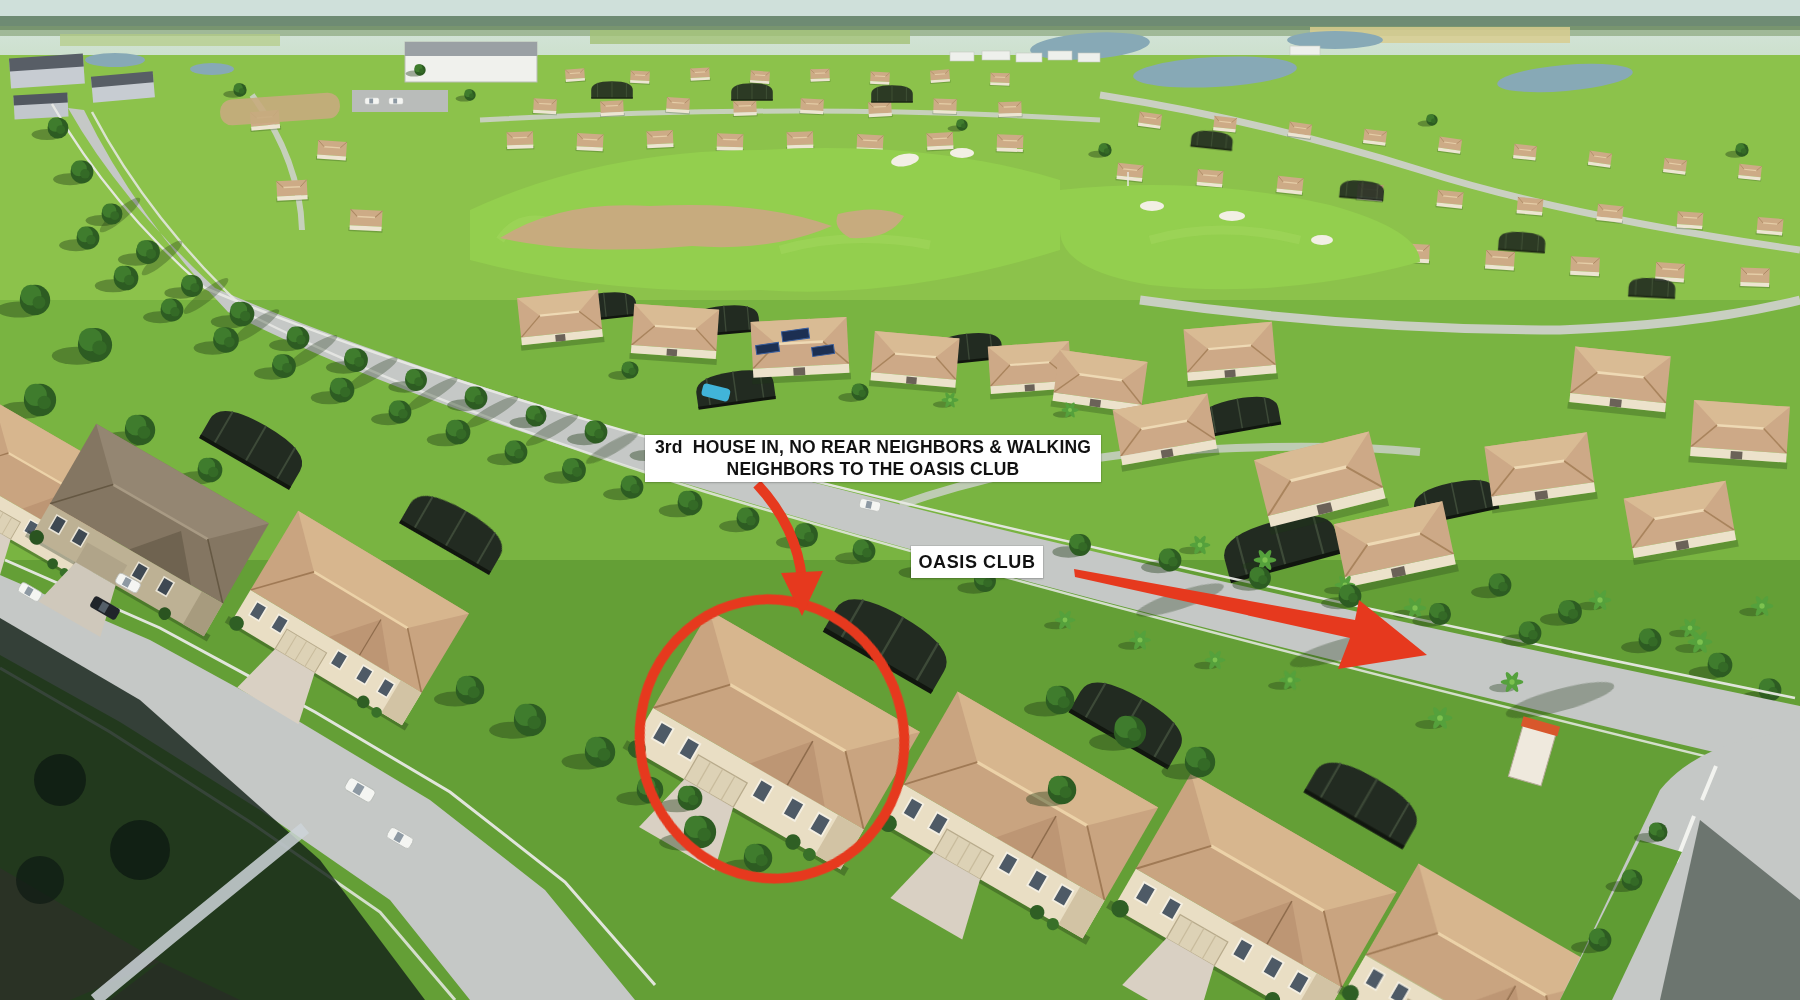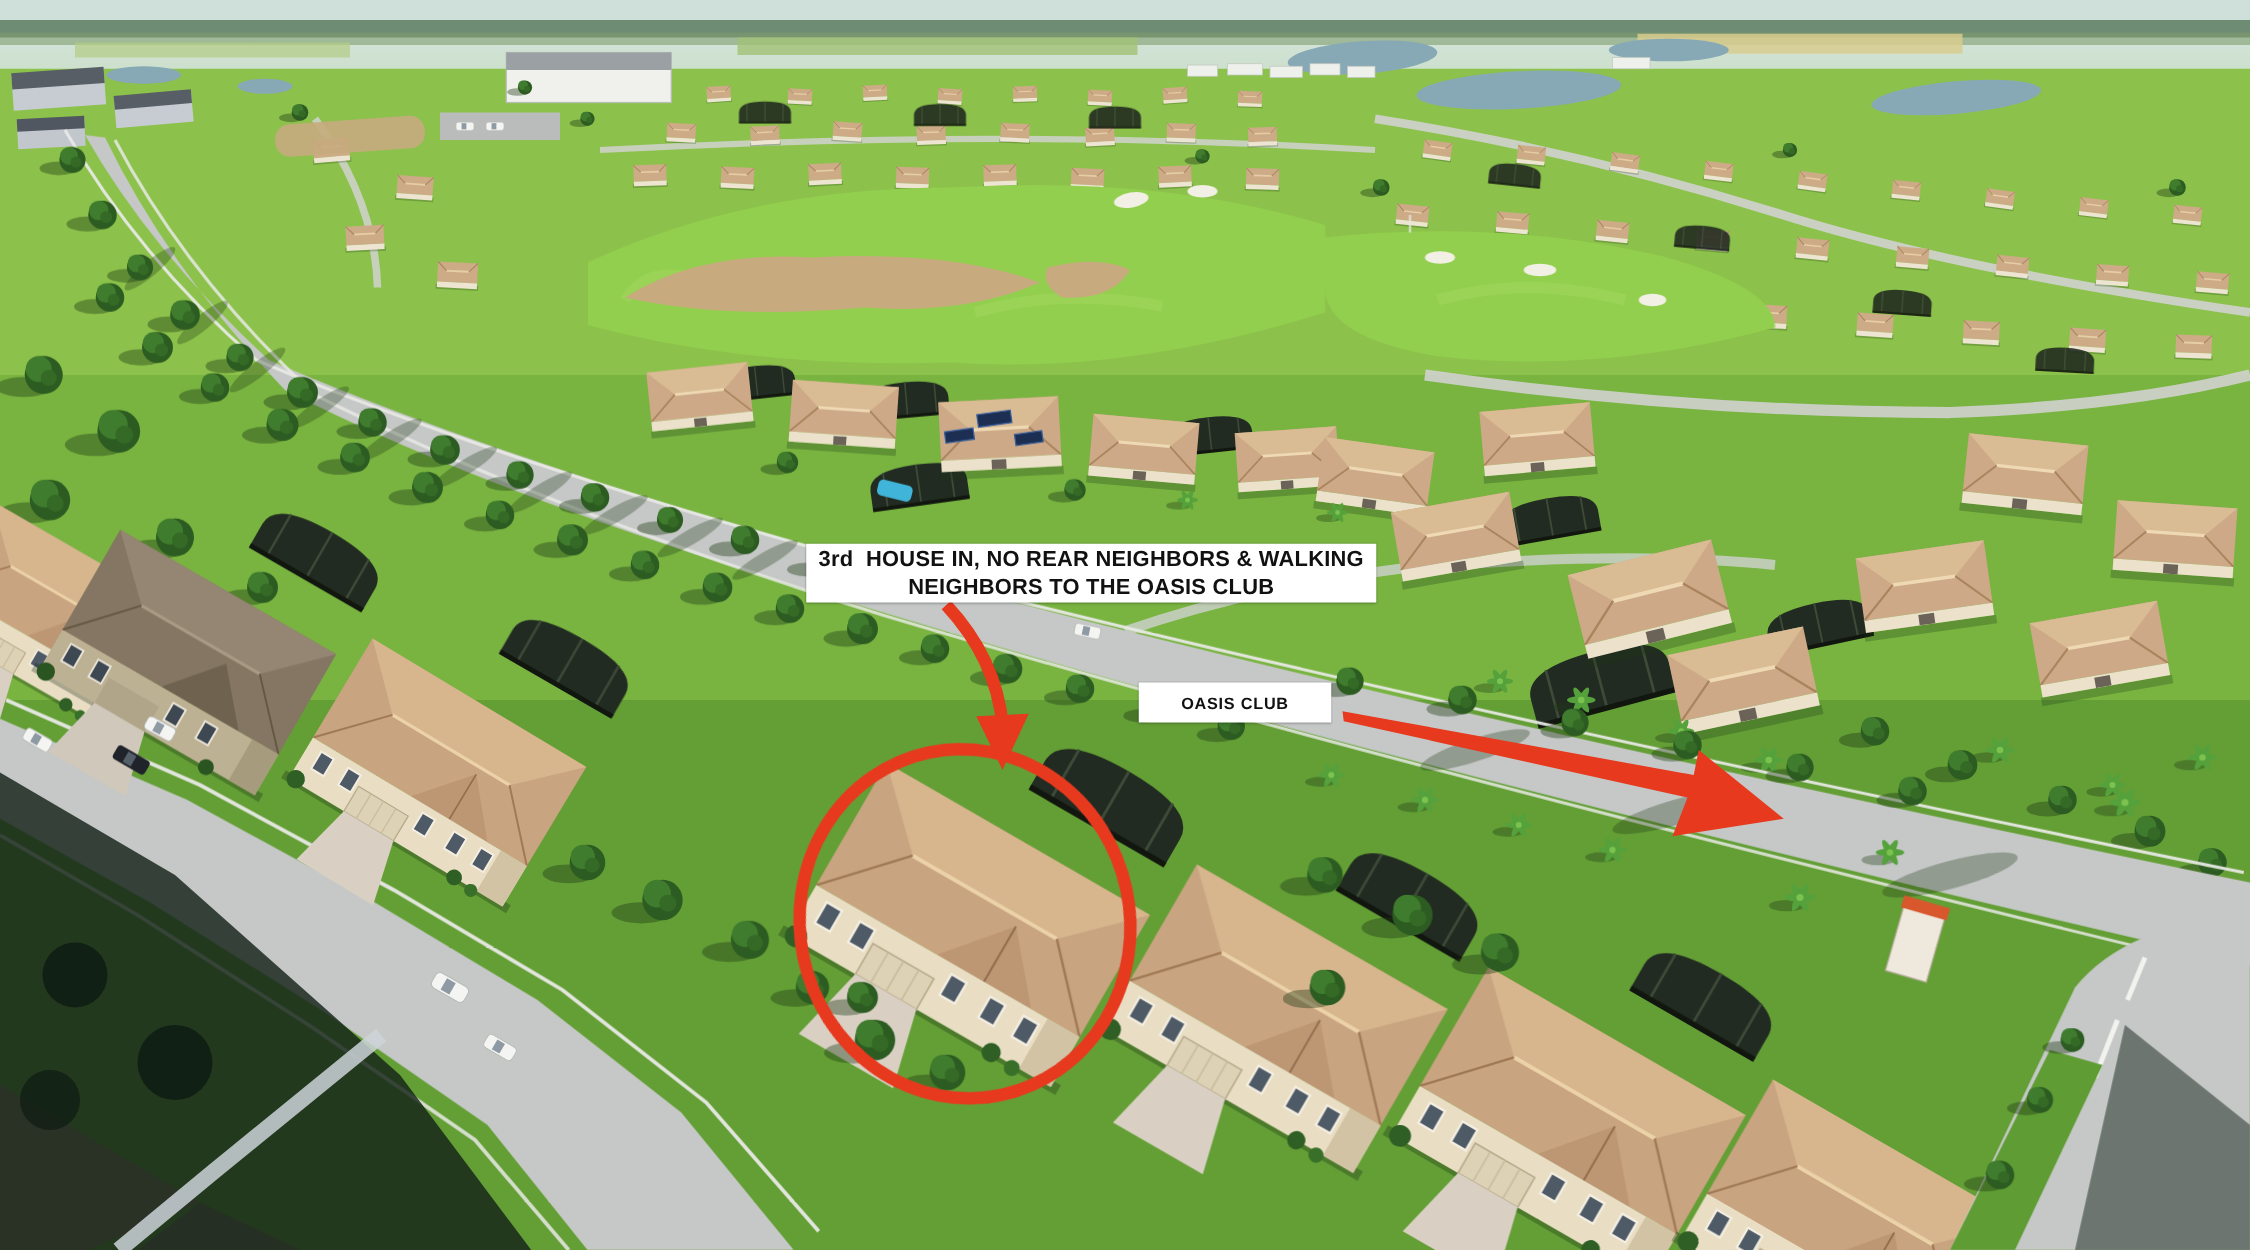--- a/index.html
+++ b/index.html
@@ -22,21 +22,21 @@
     font-family:"Liberation Sans","DejaVu Sans",sans-serif;
   }
   .scene{position:absolute;left:0;top:0;width:1800px;height:1000px;display:block;}
   .annot-label{
     position:absolute;display:flex;flex-direction:column;justify-content:center;
     background:var(--label-bg);color:var(--label-ink);font-weight:bold;text-align:center;
     box-shadow:0 0 0 1px rgba(0,0,0,0.07),0 1px 2px rgba(0,0,0,0.18);
     box-sizing:border-box;white-space:pre;
   }
   .callout{left:645px;top:435px;width:456px;height:47px;font-size:17.5px;line-height:21.5px;letter-spacing:0.2px;}
-  .road-label{left:911px;top:546px;width:154px;height:32px;font-size:13px;letter-spacing:0.6px;}
+  .road-label{left:911px;top:546px;width:132px;height:32px;font-size:18px;letter-spacing:0.6px;}
 </style>
 </head>
 <body>
 
 <div class="stage">
 <svg class="scene" viewBox="0 0 1800 1000" width="1800" height="1000">
   <defs>
     <linearGradient id="sky" x1="0" y1="0" x2="0" y2="1">
       <stop offset="0" stop-color="#d8e7e2"></stop>
           <stop offset="1" stop-color="#bcd6ae"></stop>

